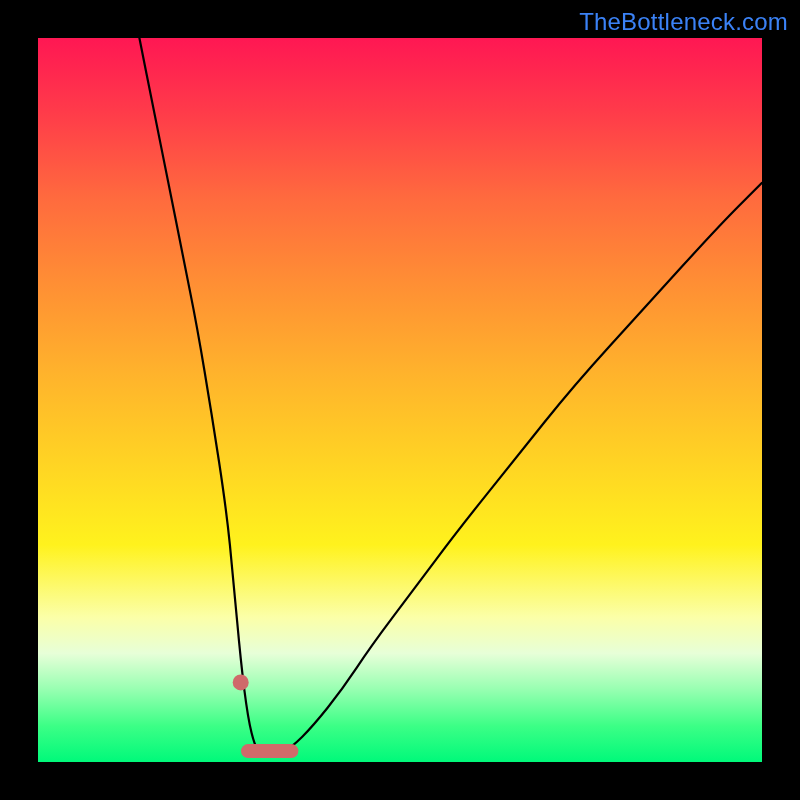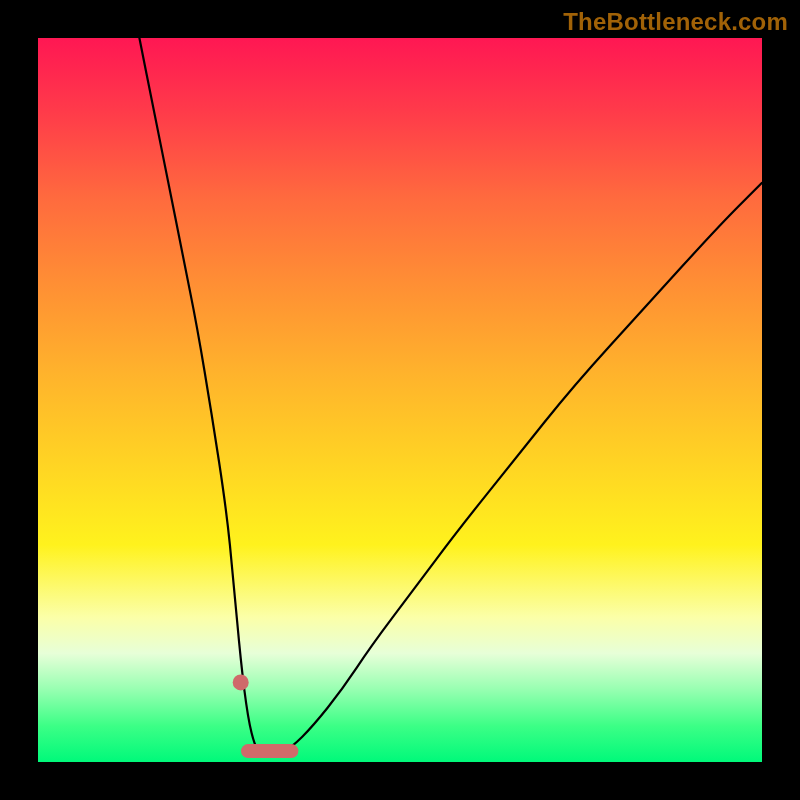--- a/index.html
+++ b/index.html
@@ -35,24 +35,24 @@
       #e7ffd8 85%,
       #97ffb1 90%,
       #3cff86 95%,
       #00f97a 100%
     );
   }
   .watermark {
     position: absolute;
     top: 8px;
     right: 12px;
-    color: #a16207;
+    color: #3b82f6;
     font-size: 24px;
     letter-spacing: 0.2px;
-    font-weight: 700;
+    font-weight: 400;
     user-select: none;
   }
   svg.curves {
     position: absolute;
     left: 0; top: 0;
     width: 724px; height: 724px;
     overflow: visible;
   }
   .curve-main {
     fill: none;

